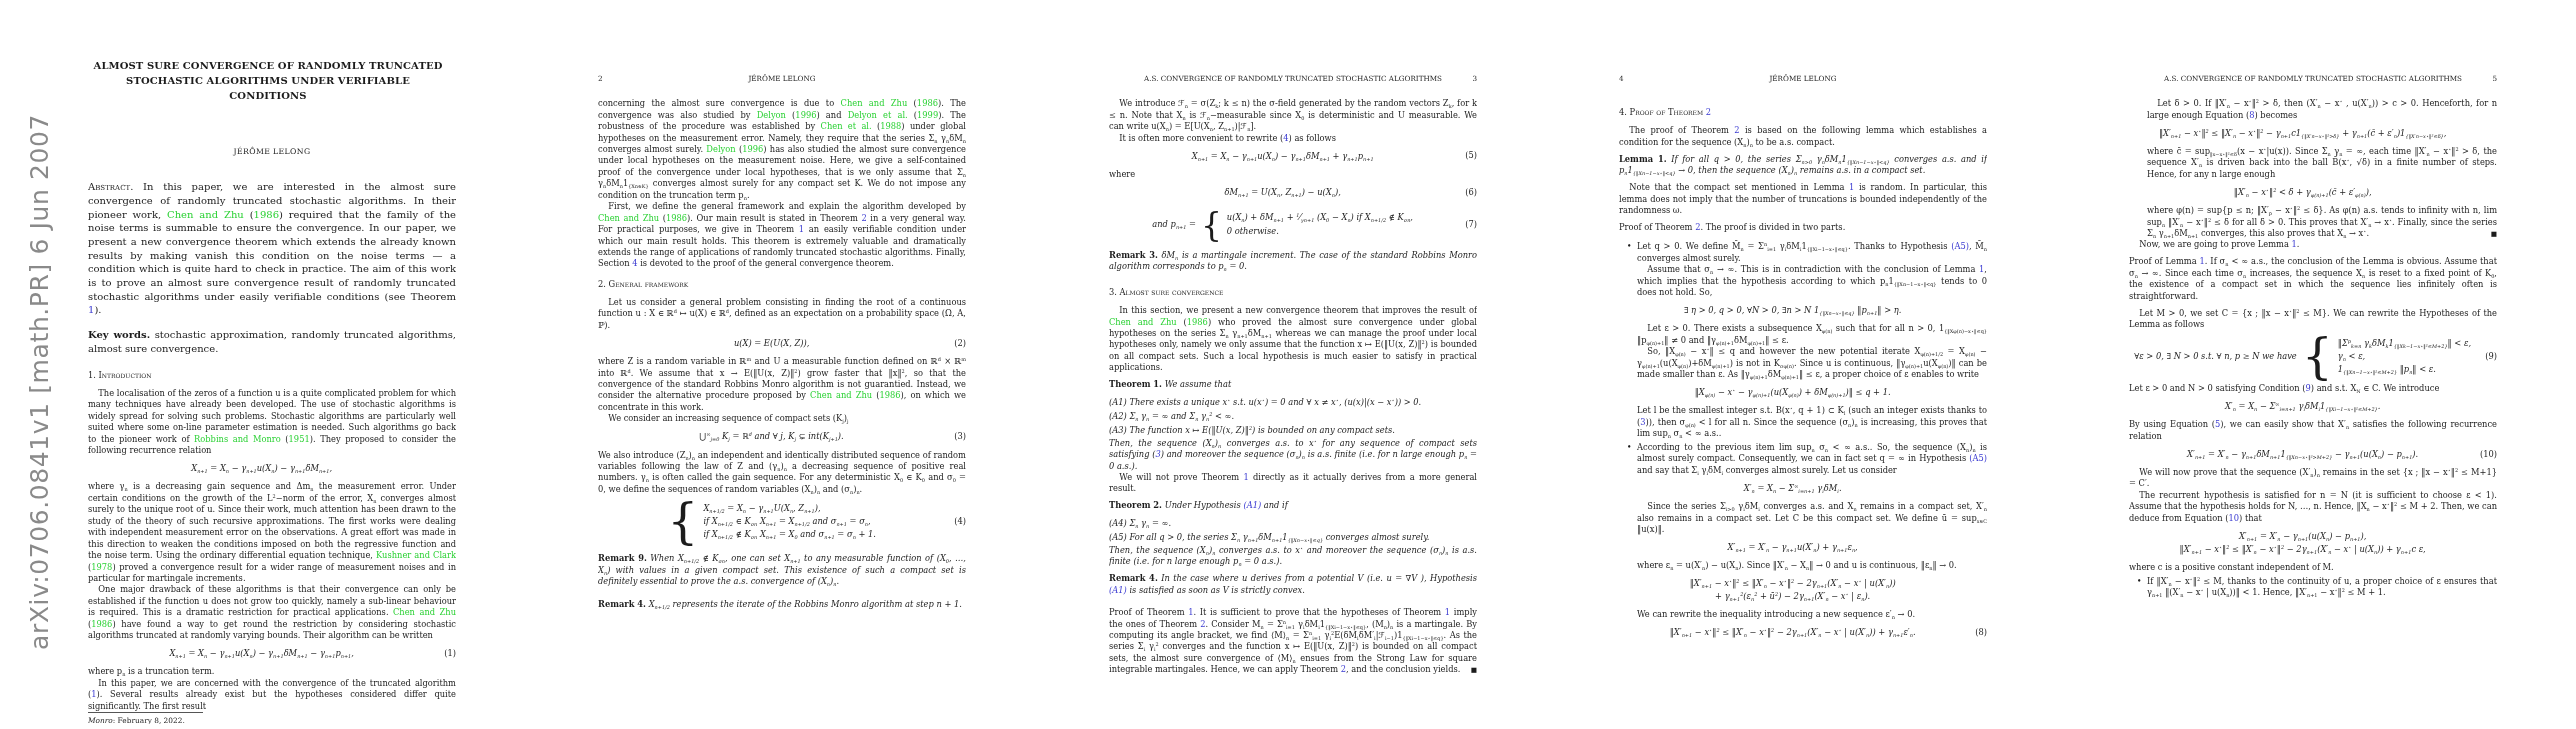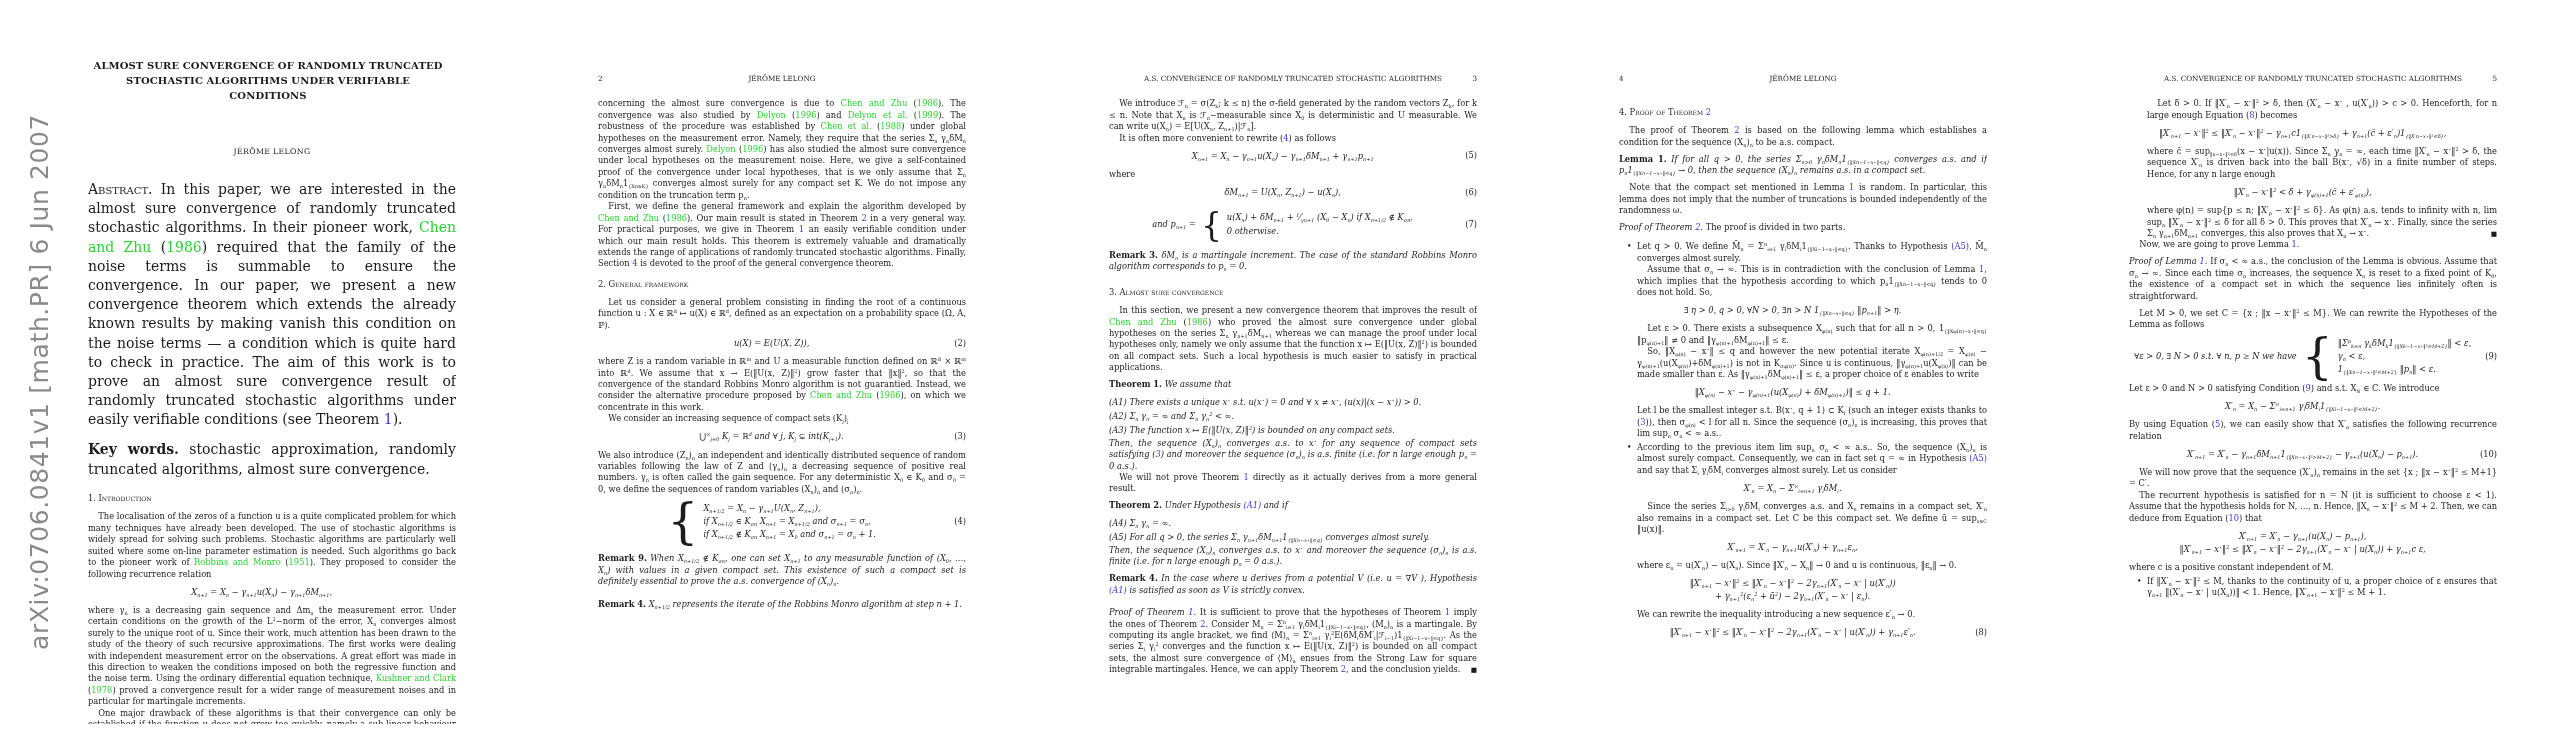--- a/index.html
+++ b/index.html
@@ -12,34 +12,34 @@
   #c0{left:88px;top:58px;}
   #c1{left:598px;}
   #c2{left:1109px;}
   #c3{left:1619px;}
   #c4{left:2129px;}
   .rhead{position:relative;font-size:7.2px;height:9.7px;margin-bottom:14.6px;text-align:center;flex:none;}
   .rhead .hl{position:absolute;left:0;}
   .rhead .hr{position:absolute;right:0;}
   .title{text-align:center;font-weight:bold;font-size:10px;line-height:1.5;letter-spacing:0.1px;margin:0 8px 44px 0;}
   .author{text-align:center;font-size:7.7px;letter-spacing:0.4px;margin-bottom:17px;}
-  .abstract,.keywords{font-size:14px;line-height:1.37;margin:0 14.6px 8px 14.6px;}
+  .abstract,.keywords{font-size:10px;line-height:1.37;margin:0 14.6px 8px 14.6px;}
   .section-heading{text-align:left;font-variant:small-caps;margin:9px 0 6.7px 0;flex:none;}
   .para,.lbl{text-align:justify;margin:0;}
   .lbl{margin:5.5px 0;}
   .hyp{margin:1.2px 0;}
   .indent{text-indent:10.3px;}
   .pad{margin-left:18px;}
   .bullet{margin-left:18px;position:relative;margin-top:2.4px;}
   .bmark{position:absolute;left:-10.3px;}
   .it{font-style:italic;}
   .sc{font-variant:small-caps;}
   .lead.bold{font-weight:bold;font-style:normal;}
   .lead.sc{font-variant:small-caps;font-style:normal;}
-  .lead.italic{font-style:italic;}
+  .lead.italic{}
   .eqrow{position:relative;margin:5.5px 0;padding-right:20.7px;flex:none;}
   .eqbody{text-align:center;font-style:italic;}
   .eqbody>div{margin:1.2px 0;}
   .eqnum{position:absolute;right:0;top:50%;transform:translateY(-50%);font-style:normal;}
   .sys{display:flex;justify-content:center;align-items:center;gap:4.9px;text-align:left;}
   .brace{font-weight:300;line-height:.85;font-style:normal;}
   .syslines{display:inline-flex;flex-direction:column;gap:1.8px;}
   sub,sup{font-size:60%;line-height:0;}
   sub{vertical-align:-0.35em;}
   sup{vertical-align:0.55em;}

